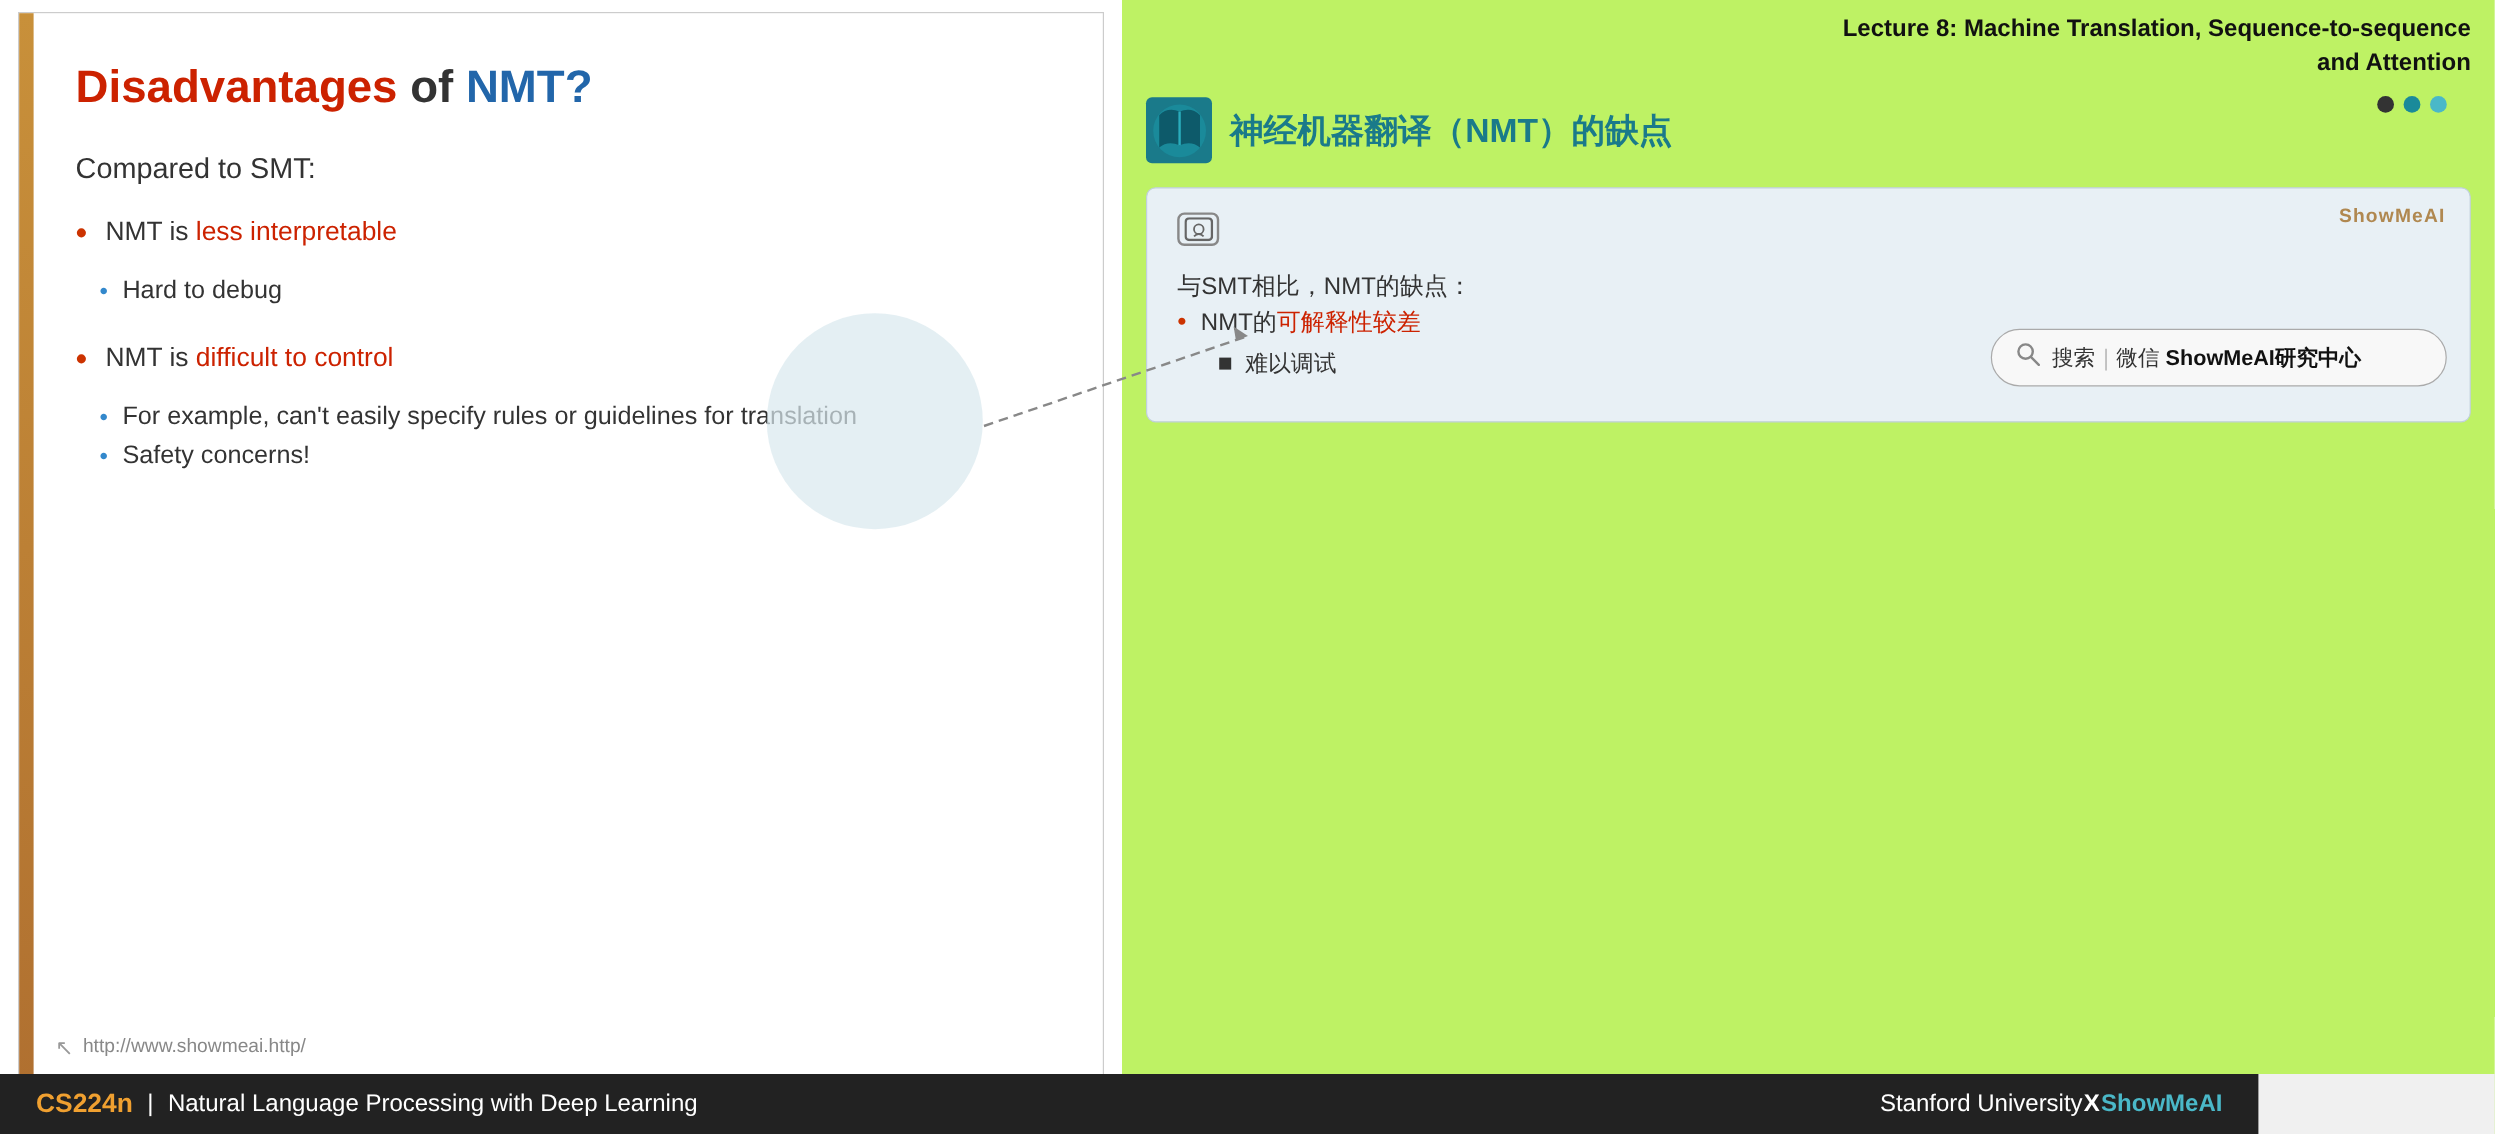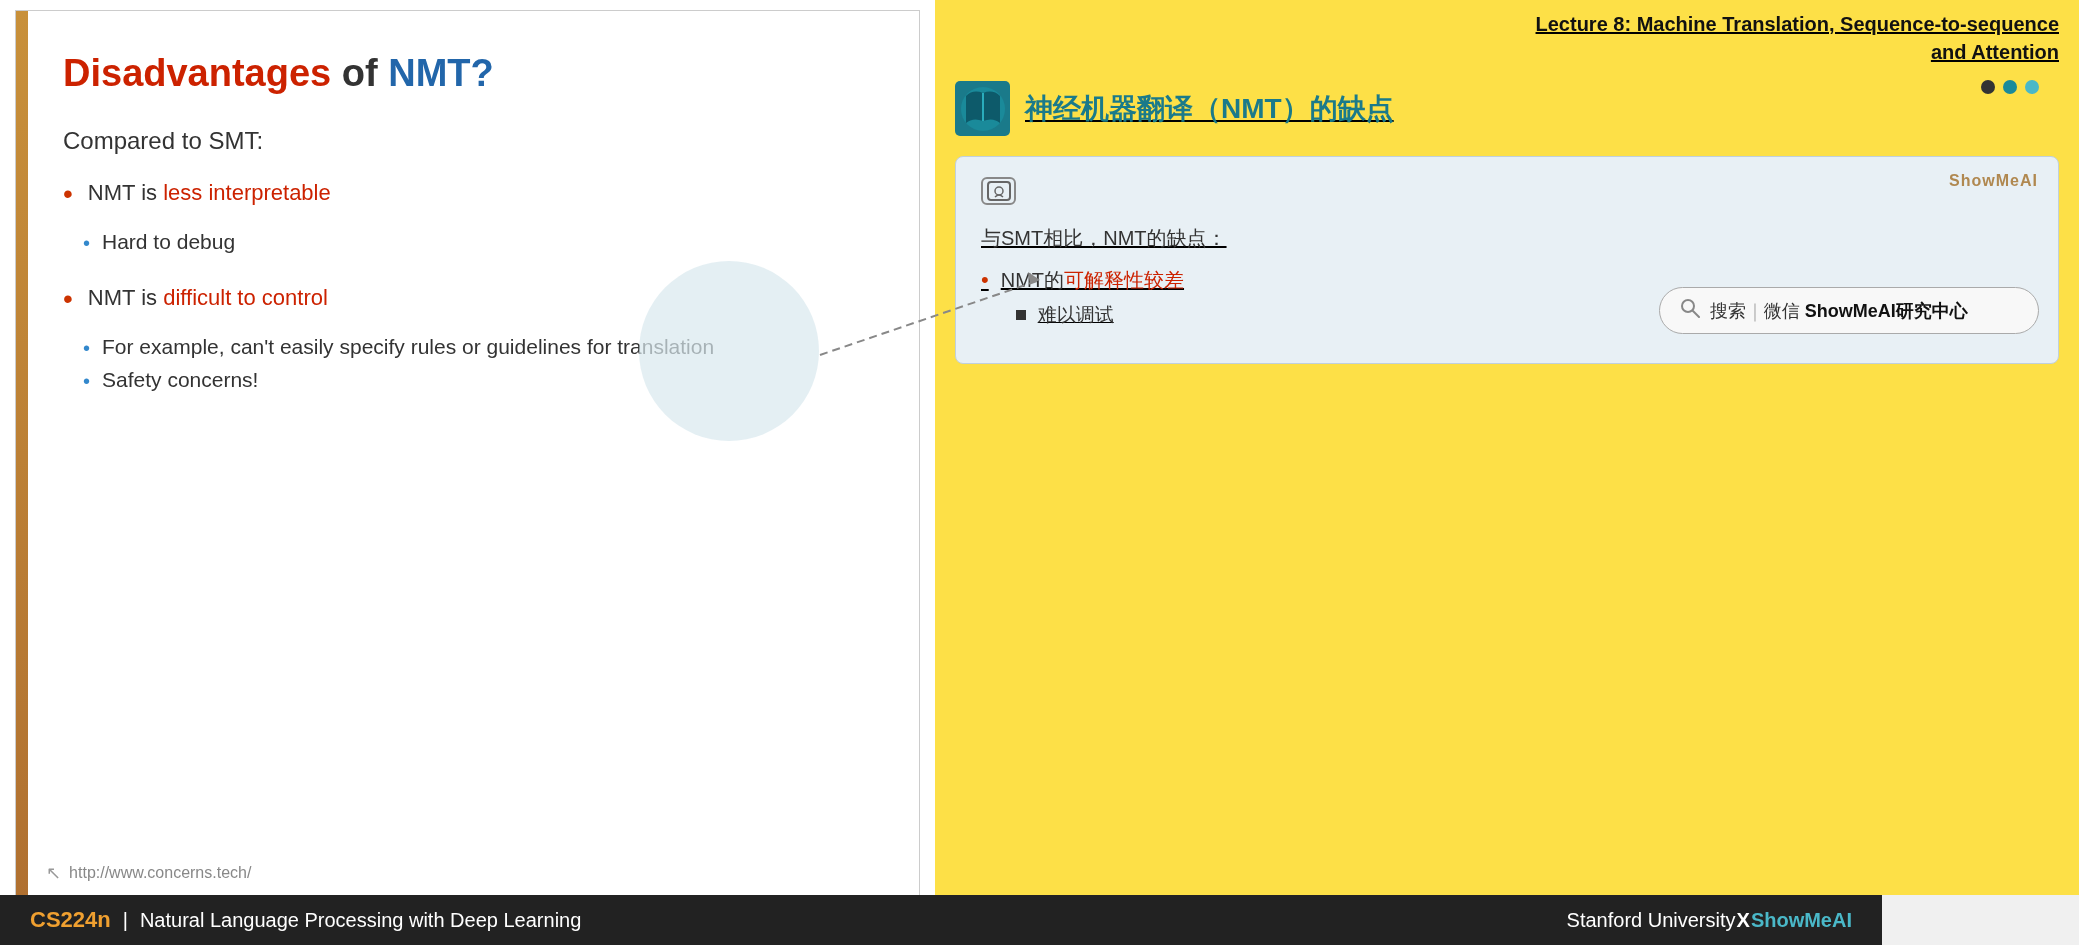--- a/index.html
+++ b/index.html
@@ -156,23 +156,22 @@
     .cursor-icon {
       margin-right: 8px;
       font-size: 18px;
       color: #999;
     }
 
     
     .right-panel {
       flex: 1;
       padding: 10px 20px;
-      background: #fde047;
+      background: #bef264;
       position: relative;
-      text-decoration: underline;
     }
 
     .lecture-header {
       text-align: right;
       font-size: 20px;
       font-weight: bold;
       color: #111111;
       margin-bottom: 15px;
       line-height: 1.4;
     }
@@ -252,21 +251,21 @@
       right: 20px;
       font-size: 16px;
       color: #b08850;
       font-weight: bold;
       letter-spacing: 1px;
     }
 
     .annotation-text-main {
       font-size: 20px;
       color: #333333;
-      margin-bottom: 15px;
+      margin-bottom: 3px;
     }
 
     .annotation-red {
       color: #cc2200;
     }
 
     .annotation-bullet-list {
       list-style: none;
       padding: 0;
     }
@@ -467,21 +466,21 @@
             </li>
           </ul>
         </li>
       </ul>
     </div>
 
     <div class="circle-decoration"></div>
 
     <div class="slide-footer">
       <span class="cursor-icon">↖</span>
-      <span>http://www.concerns.tech/</span>
+      <span>http://www.showmeai.http/</span>
     </div>
   </div>
 
   <div class="right-panel">
     <div class="right-panel-inner">
 
       <div class="lecture-header">
         <span>Lecture 8:  Machine Translation, Sequence-to-sequence</span><br>
         <span>and Attention</span>
       </div>

